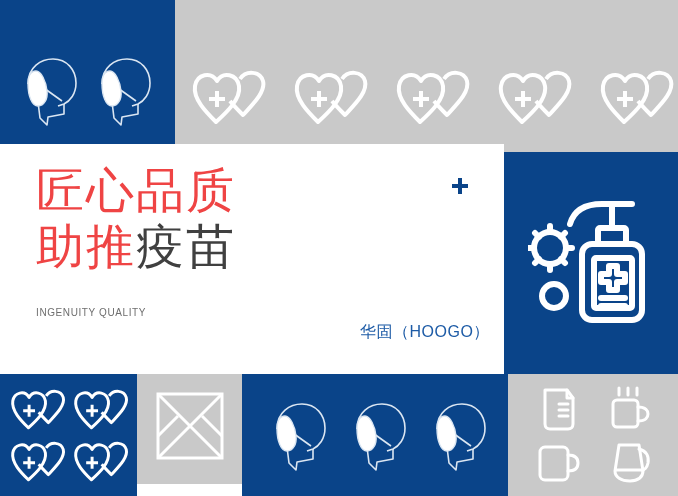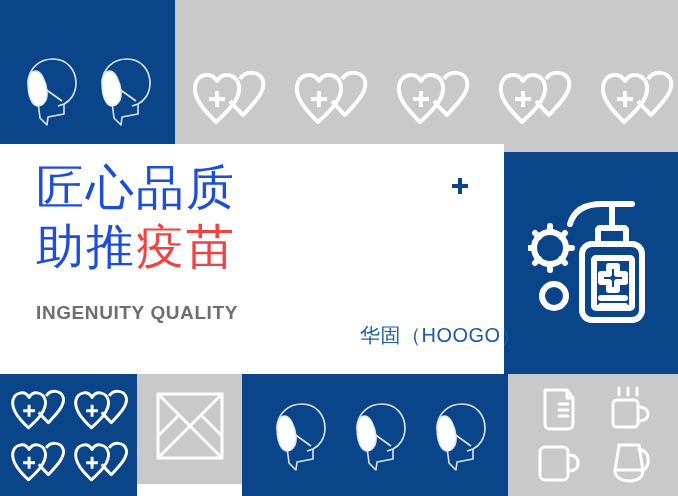--- a/index.html
+++ b/index.html
@@ -54,39 +54,38 @@
     left: 36px; top: 163px;
     width: 300px;
   }
   .headline-line {
     font-size: 48px;
     line-height: 56px;
     letter-spacing: 2px;
     font-weight: 400;
     white-space: nowrap;
   }
-  .hl-dark { color: #1d4ed8; font-family: Liberation Mono, monospace; }
-  .hl-blue { color: #ef4444; }
+  .hl-dark { color: #ef4444; }
+  .hl-blue { color: #404040; }
 
   #subtitle-block {
     position: absolute;
     left: 36px; top: 303px;
   }
   .subtitle-line {
-    font-size: 19px;
+    font-size: 10px;
     line-height: 19px;
     letter-spacing: 0.6px;
     color: #6e6e6e;
-    font-weight: bold;
   }
 
   #brand-text {
     position: absolute;
     left: 360px; top: 322px;
-    font-size: 20px;
+    font-size: 16px;
     letter-spacing: 0.5px;
     color: #1d5ba6;
     white-space: nowrap;
   }
 
   #accent-plus {
     position: absolute;
     left: 450px; top: 176px;
     width: 20px; height: 20px;
     color: #0a4489;

